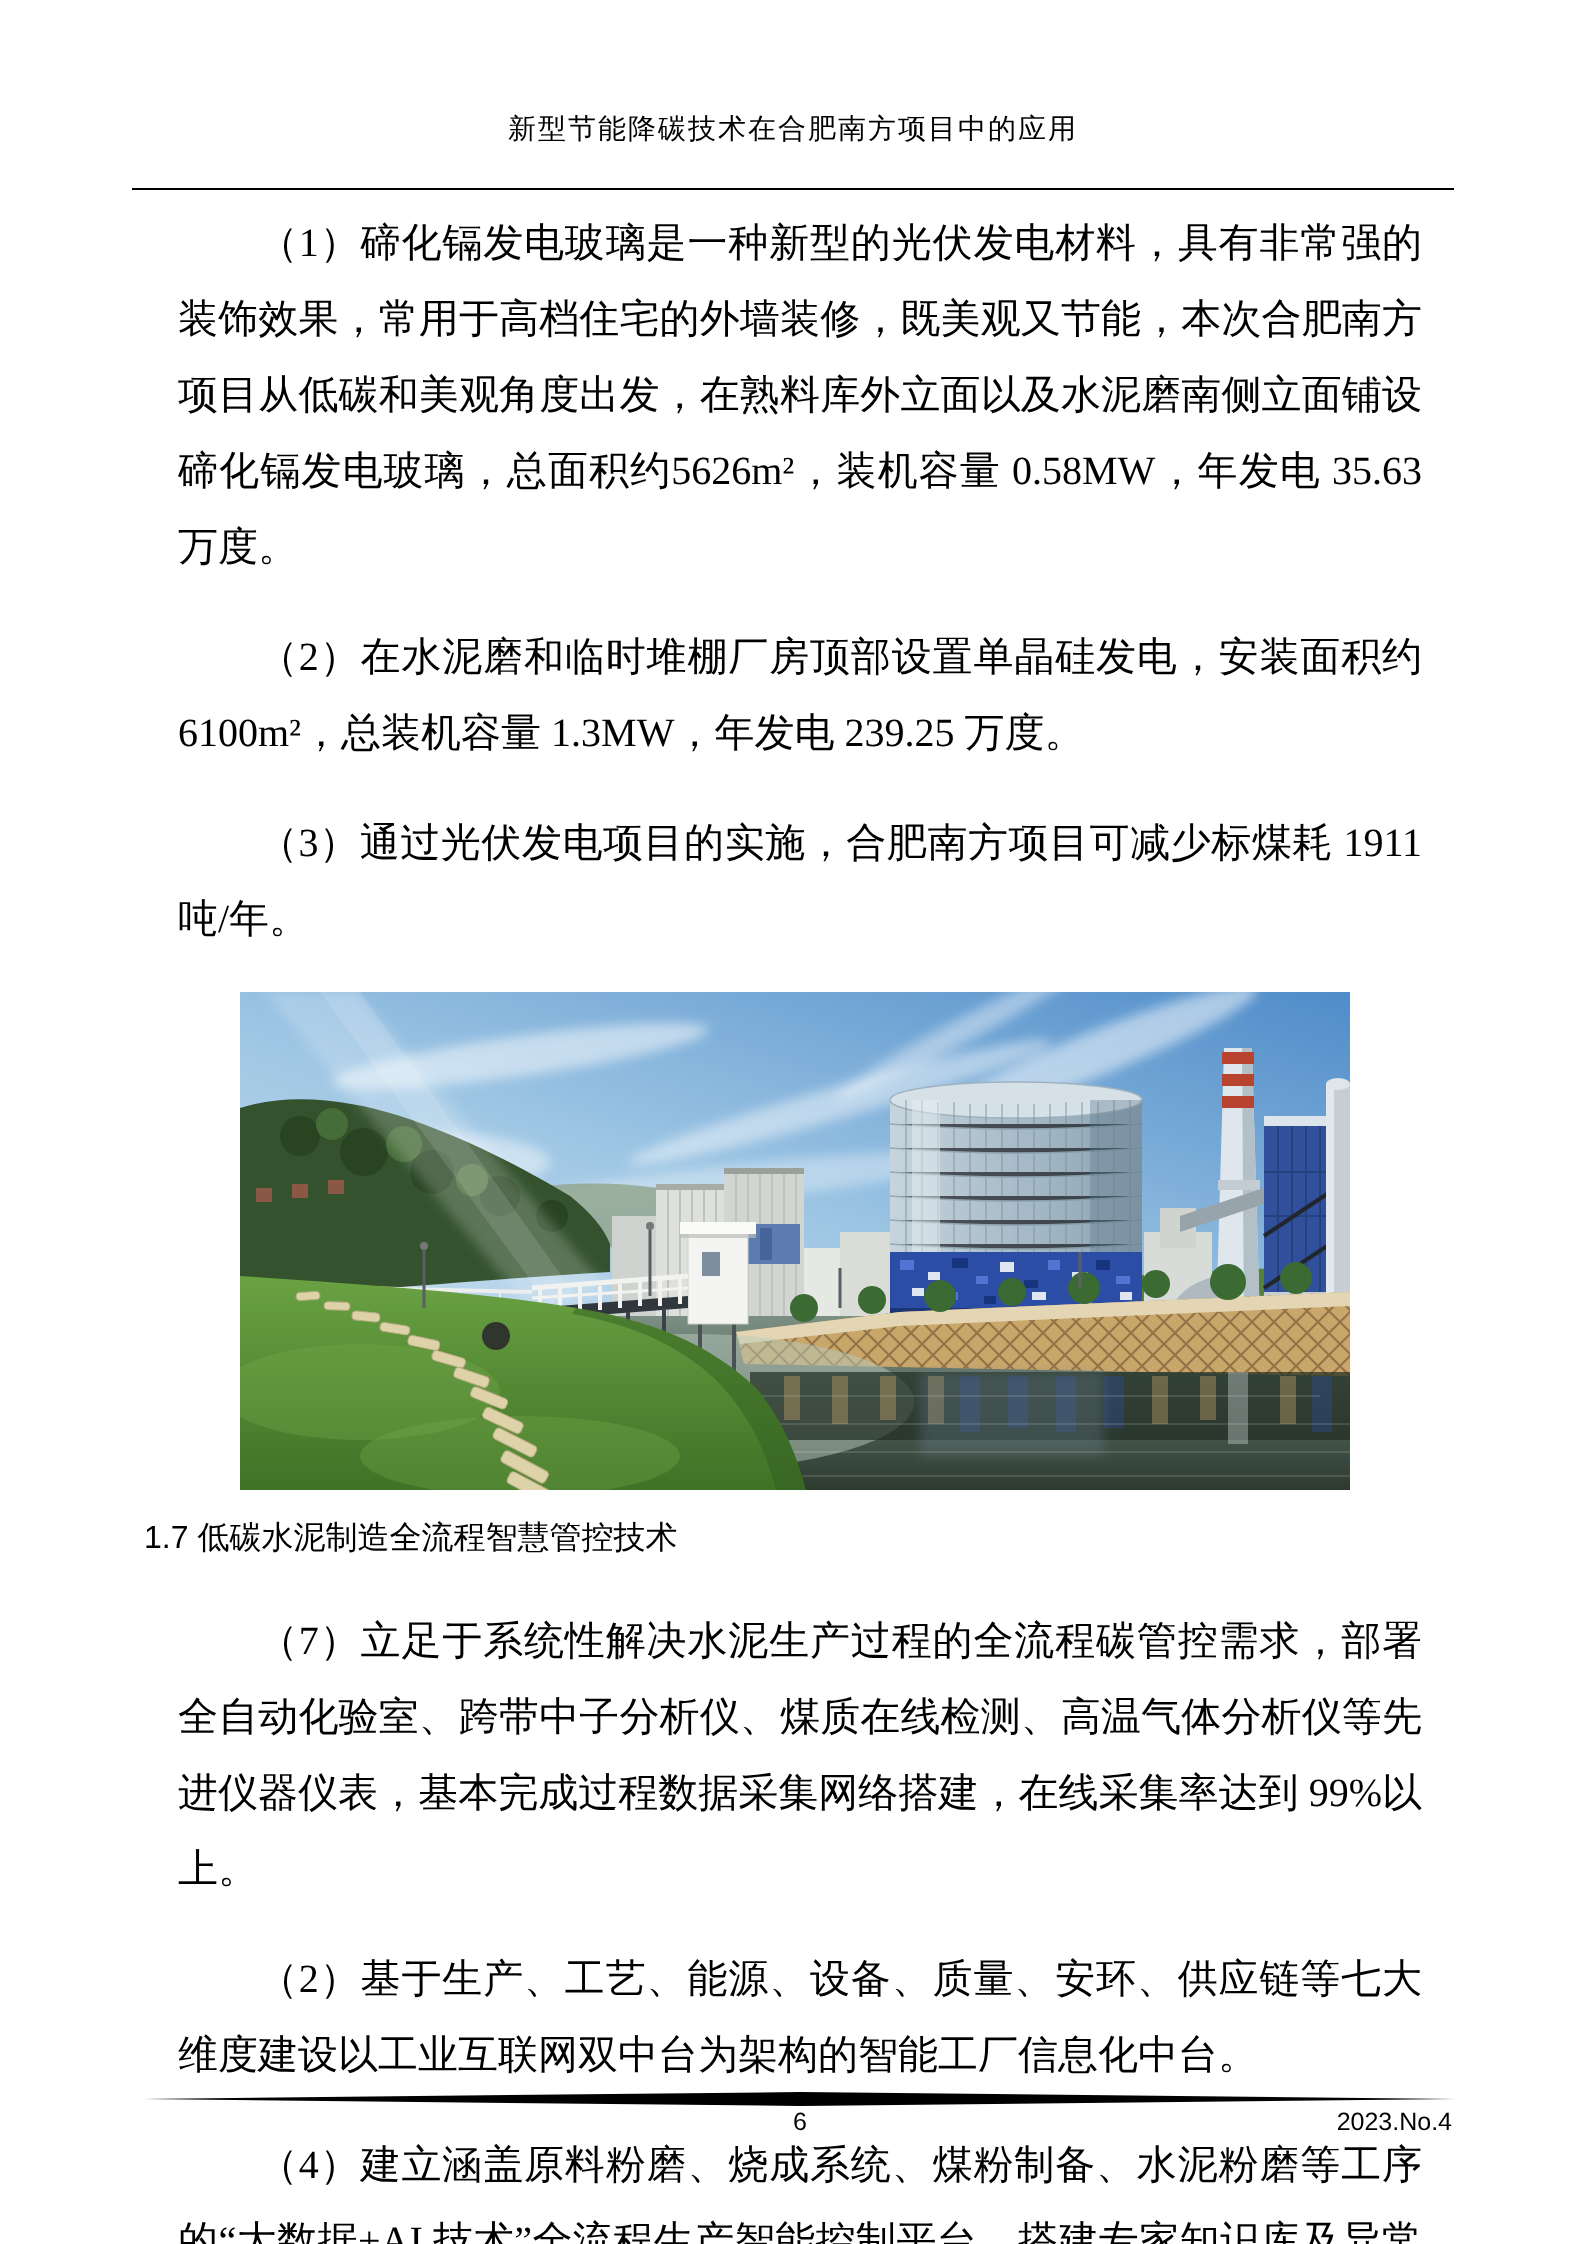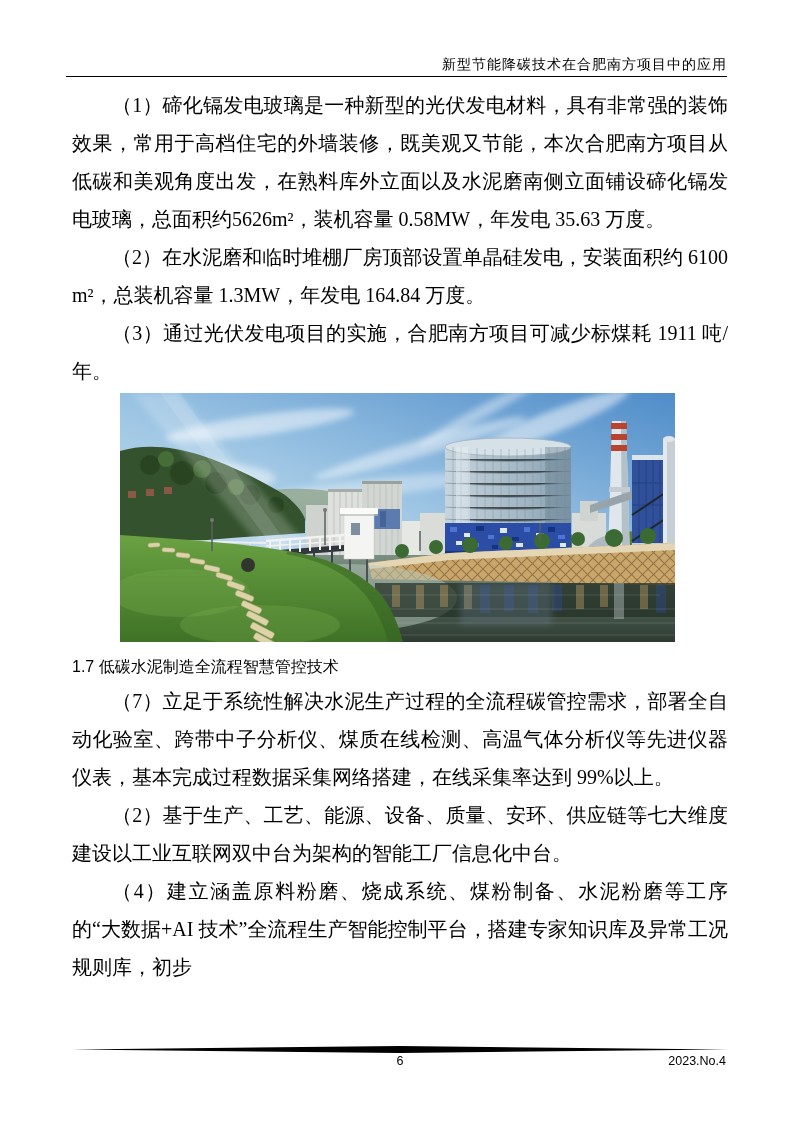--- a/index.html
+++ b/index.html
@@ -2,26 +2,26 @@
 <html><head>
 <meta charset="utf-8">
 <style>
   html,body{margin:0;padding:0;background:#ffffff;}
   .page{
     position:relative;width:793px;height:1122px;background:#fff;overflow:hidden;
     color:#000;font-family:"Liberation Serif","DejaVu Serif",serif;
   }
   .header{
     position:absolute;top:56px;left:66px;width:661px;
-    text-align:right;border-bottom:1.5px solid #000;padding-bottom:2px;
+    text-align:center;border-bottom:1.5px solid #000;padding-bottom:20px;
     font-size:14px;letter-spacing:1px;
   }
   .content{position:absolute;top:86px;left:72px;width:656px;}
   .para{
-    margin:0;font-size:20px;line-height:38px;
+    margin:17px;font-size:20px;line-height:38px;
     text-align:justify;text-indent:2em;word-break:break-all;
   }
   .photo-wrap{width:555px;height:249px;margin:3px 0 7px 48px;line-height:0;}
   .photo-wrap svg{display:block;}
   .section-heading{
     margin:10px 0 0 0;
     font-family:"Liberation Sans","DejaVu Sans",sans-serif;
     font-size:16px;font-weight:normal;line-height:30px;
   }
   .footer{position:absolute;left:72px;width:656px;top:1046px;}
@@ -37,21 +37,21 @@
 <body>
 
 <div class="page">
 
   <div class="header">
     <span>新型节能降碳技术在合肥南方项目中的应用</span>
   </div>
 
   <div class="content">
     <p class="para">（1）碲化镉发电玻璃是一种新型的光伏发电材料，具有非常强的装饰效果，常用于高档住宅的外墙装修，既美观又节能，本次合肥南方项目从低碳和美观角度出发，在熟料库外立面以及水泥磨南侧立面铺设碲化镉发电玻璃，总面积约5626m²，装机容量 0.58MW，年发电 35.63 万度。</p>
-    <p class="para">（2）在水泥磨和临时堆棚厂房顶部设置单晶硅发电，安装面积约 6100m²，总装机容量 1.3MW，年发电 164.84 万度。</p>
+    <p class="para">（2）在水泥磨和临时堆棚厂房顶部设置单晶硅发电，安装面积约 6100m²，总装机容量 1.3MW，年发电 239.25 万度。</p>
     <p class="para">（3）通过光伏发电项目的实施，合肥南方项目可减少标煤耗 1911 吨/年。</p>
 
     <div class="photo-wrap">
       <svg viewBox="0 0 555 249" width="555" height="249">
         <defs>
           <linearGradient id="skyG" x1="0" y1="1" x2="1" y2="0">
             <stop offset="0" stop-color="#cfe2ef"></stop>
               <stop offset="0.45" stop-color="#9ec6e4"></stop>
               <stop offset="1" stop-color="#4f8cc9"></stop>
           </linearGradient>

